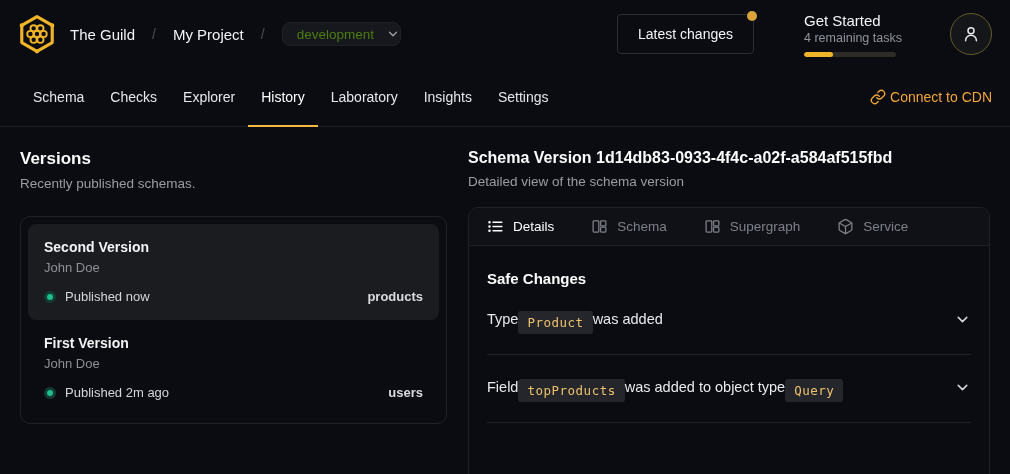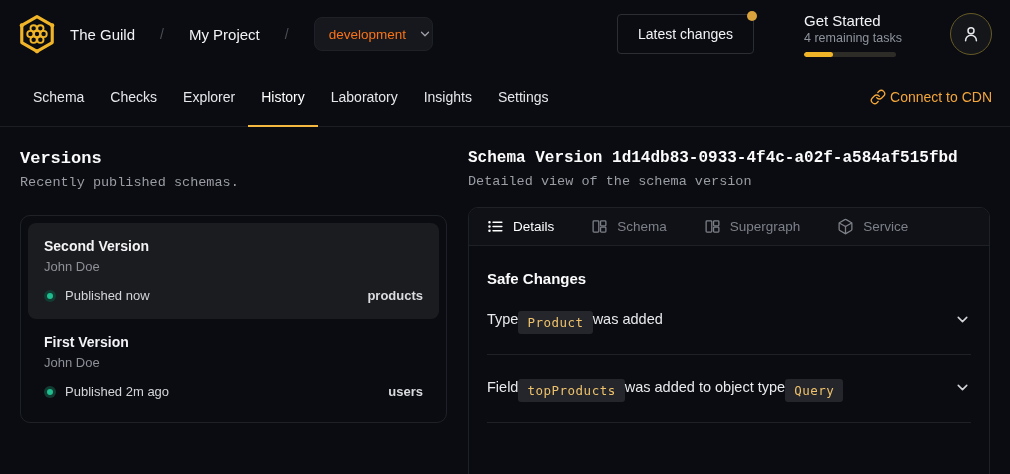--- a/index.html
+++ b/index.html
@@ -8,27 +8,27 @@
     background:#0a0c11;
     color:#f2f3f5;
     font-family:"Liberation Sans", sans-serif;
     font-size:14px;
   }
   svg { display:block; }
 
   
   .header { height:68px; display:flex; align-items:center; padding:0 18px 0 16px; }
   .logo { width:42px; height:42px; flex:0 0 auto; }
-  .crumbs { display:flex; align-items:center; gap:25px; margin-left:12px; }
+  .crumbs { display:flex; align-items:center; gap:17px; margin-left:12px; }
   .crumb { font-size:15px; color:#f2f3f5; cursor:pointer; }
   .crumb-sep { color:#4a4e56; font-size:14px; }
   .target-select {
     display:flex; align-items:center; gap:12px;
     background:#16181d; border:1px solid #1e2127; border-radius:8px;
-    height:34px; padding:0 0 0 14px; font-size:13.5px; color:#f97316; cursor:pointer;
+    height:24px; padding:0 0 0 14px; font-size:13.5px; color:#4d7c0f; cursor:pointer;
   }
   .target-select .chev { color:#9fa2a9; }
 
   .header-right { margin-left:auto; display:flex; align-items:center; }
   .latest-btn {
     position:relative; background:transparent; border:1px solid #2b2e35; border-radius:4px;
     height:40px; padding:0 20px; color:#f2f3f5; font-size:14px;
     font-family:"Liberation Sans",sans-serif; cursor:pointer;
   }
   .latest-dot { position:absolute; top:-4px; right:-4px; width:10px; height:10px;
@@ -46,21 +46,21 @@
   .nav { height:59px; display:flex; align-items:stretch; padding:0 18px 0 20px;
     border-bottom:1px solid #1b1e24; }
   .nav-tab { display:flex; align-items:center; padding:0 13px; font-size:14px;
     color:#e6e7ea; border-bottom:2px solid transparent; margin-bottom:-1px; cursor:pointer; }
   .nav-tab.active { color:#ffffff; border-bottom-color:#f4b740; }
   .cdn-link { margin-left:auto; display:flex; align-items:center; gap:4px;
     color:#f4a63a; font-size:14px; cursor:pointer; }
 
   
   .main { display:grid; grid-template-columns:427px 1fr; column-gap:21px; padding:0 20px; }
-  .panel-head { margin-top:22px;font-family:Liberation Mono, monospace; }
+  .panel-head { margin-top:22px; }
   .panel-title { font-size:17px; font-weight:600; color:#fbfbfc; }
   .panel-title.right { font-size:16px; }
   .panel-sub { font-size:13.5px; color:#9a9da4; margin-top:7px; }
 
   .versions-box { margin-top:25px; border:1px solid #1e2127; border-radius:10px; padding:7px; }
   .version-card { border-radius:8px; padding:15px 16px 16px; cursor:pointer; }
   .version-card.selected { background:#1b1c1f; }
   .vc-title { font-size:14px; font-weight:600; color:#f3f3f5; }
   .vc-author { font-size:13px; color:#8d9097; margin-top:5px; }
   .vc-meta { display:flex; align-items:center; gap:9px; margin-top:14px; }

